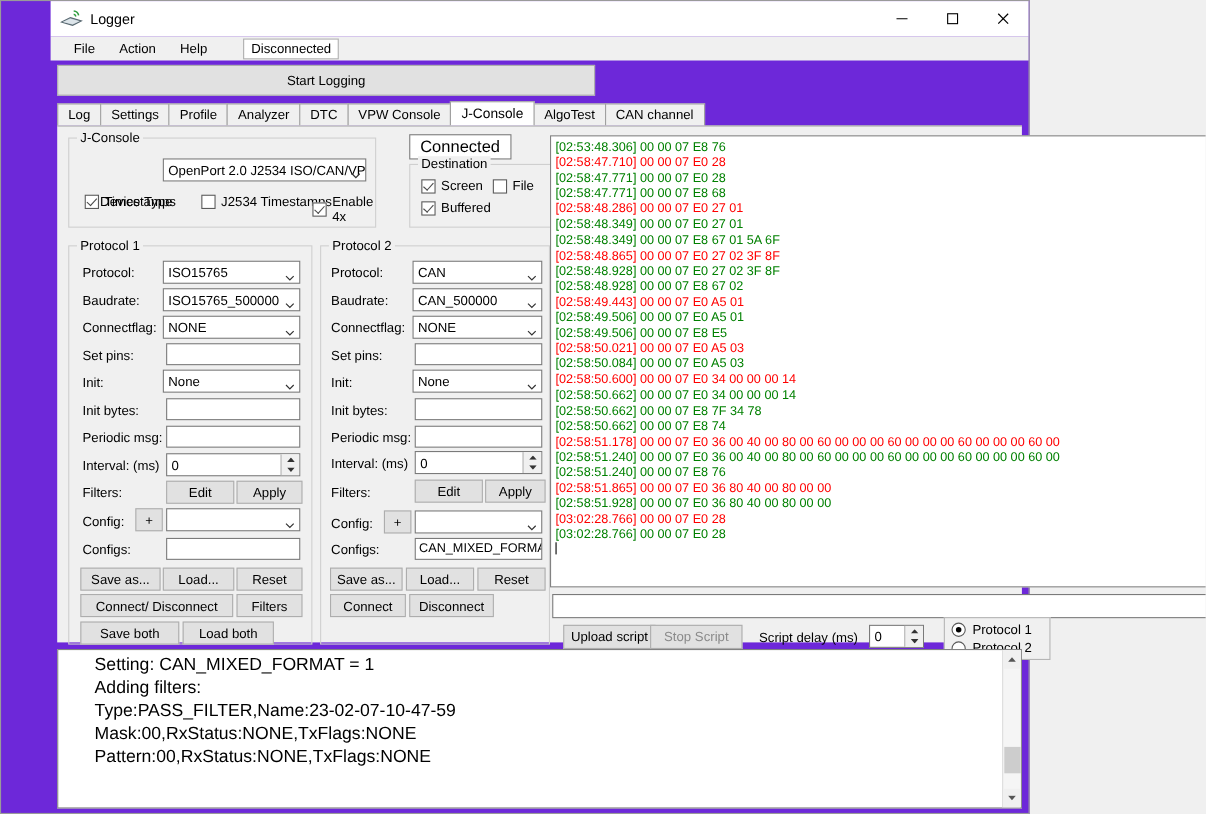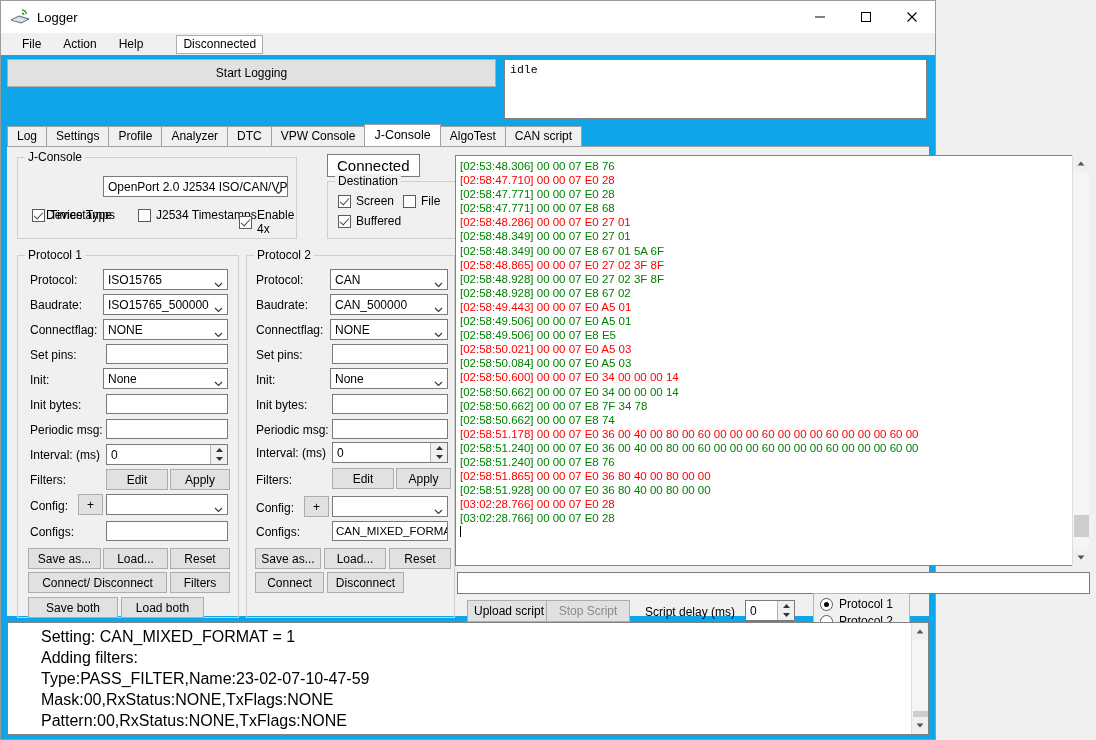--- a/index.html
+++ b/index.html
@@ -5,21 +5,21 @@
   * { box-sizing: border-box; }
   html, body { margin:0; padding:0; }
   body {
     width:1096px; height:740px;
     font-family:"Liberation Sans", sans-serif;
     font-size:12px;
     color:#000;
     background:#f0f0f0;
     overflow:hidden;
   }
-  .app { width:936px; height:740px; background:#0ea5e9; border:1px solid #9a9a9a; position:relative; display:flex; flex-direction:column; }
+  .app { width:936px; height:740px; background:#6d28d9; border:1px solid #9a9a9a; position:relative; display:flex; flex-direction:column;padding-left:45px; }
 
   
   .titlebar { height:32px; background:#fff; display:flex; align-items:center; flex:0 0 auto; }
   .title-icon { width:22px; height:18px; margin-left:8px; margin-right:6px; position:relative; }
   .title-text { font-size:13px; color:#000; }
   .win-btns { margin-left:auto; display:flex; height:32px; }
   .win-btn { width:46px; height:32px; display:flex; align-items:center; justify-content:center; }
   .win-btn svg { display:block; }
 
   
@@ -111,33 +111,32 @@
 
   <div class="menubar">
     <div class="menu-item">File</div>
     <div class="menu-item">Action</div>
     <div class="menu-item">Help</div>
     <div class="conn-status">Disconnected</div>
   </div>
 
   <div class="toprow">
     <div class="start-log">Start Logging</div>
-    <div class="idle-box">idle</div>
   </div>
 
   <div class="tabstrip">
     <div class="tab">Log</div>
     <div class="tab">Settings</div>
     <div class="tab">Profile</div>
     <div class="tab">Analyzer</div>
     <div class="tab">DTC</div>
     <div class="tab">VPW Console</div>
     <div class="tab active">J-Console</div>
     <div class="tab">AlgoTest</div>
-    <div class="tab">CAN script</div>
+    <div class="tab">CAN channel</div>
   </div>
 
   <div class="tabcontent">
 
     <div class="group" style="left:10px; top:10px; width:280px; height:82px;">
       <div class="legend">J-Console</div>
       <div class="lbl" style="left:28px; top:22px;margin-top:28px;">Device Type</div>
       <div class="combo" style="left:85px; top:18px; width:185px;">
         <span>OpenPort 2.0 J2534 ISO/CAN/VPW</span>
         <span class="arr">

